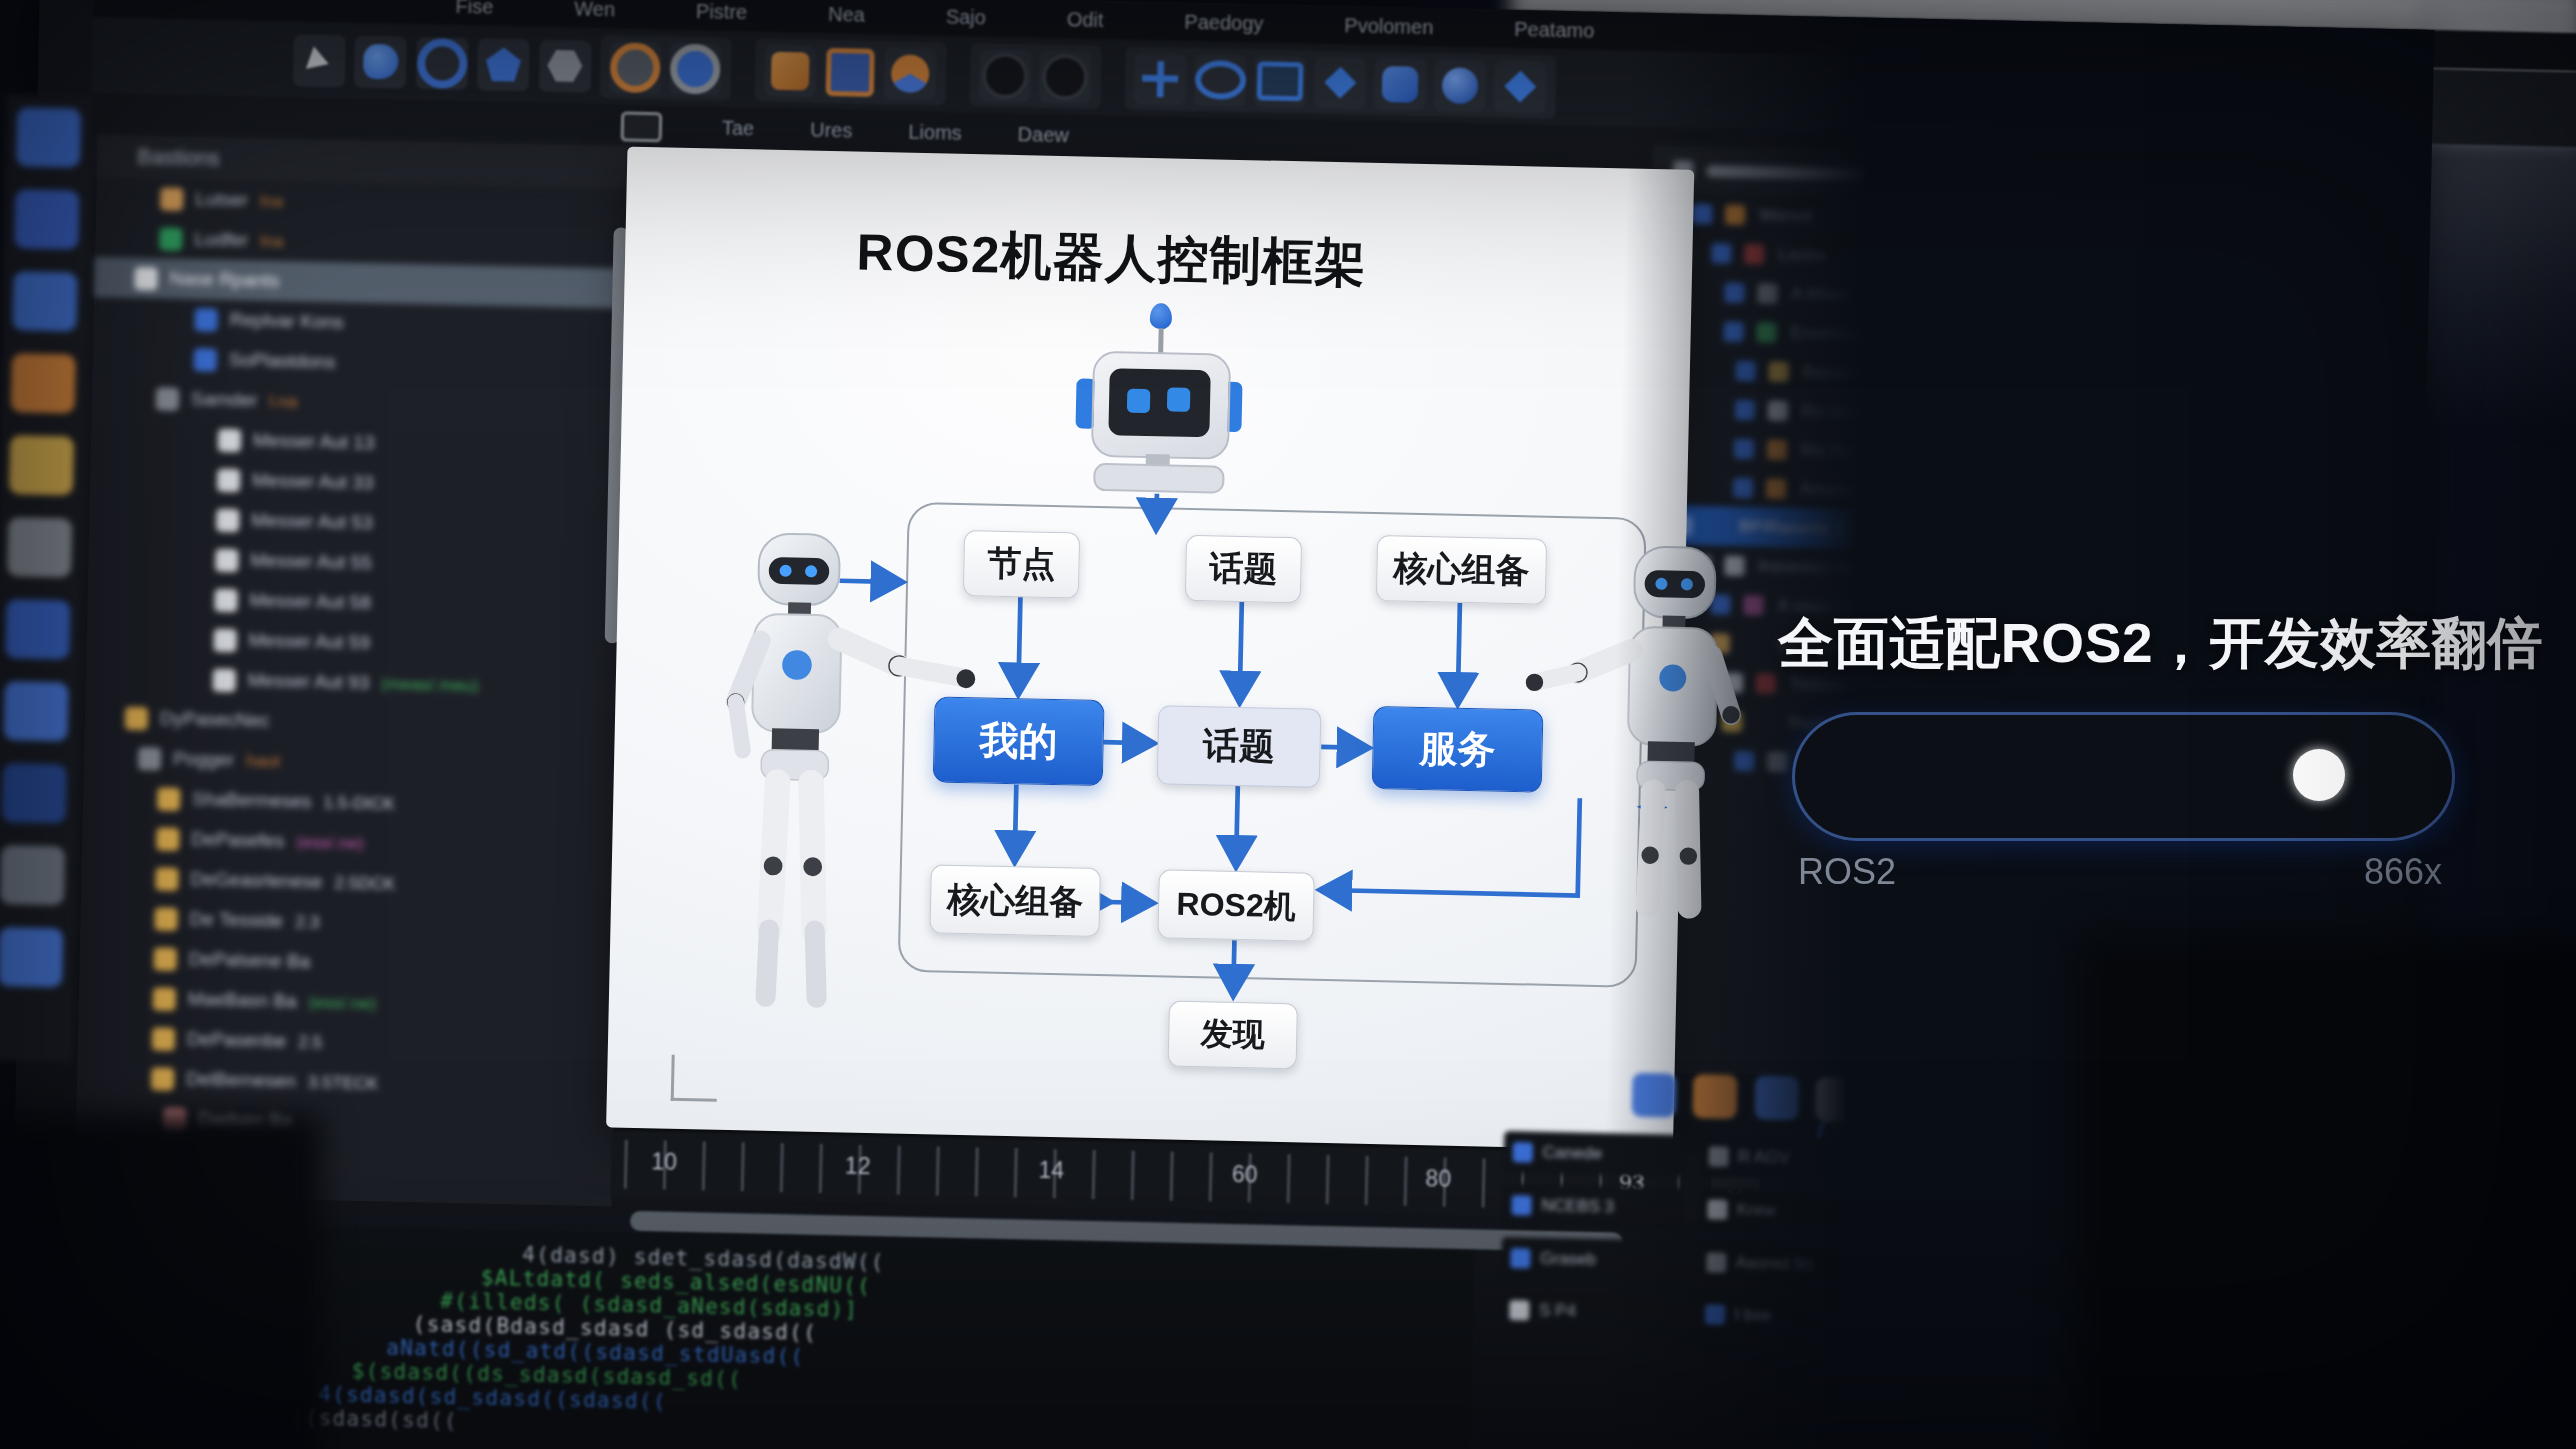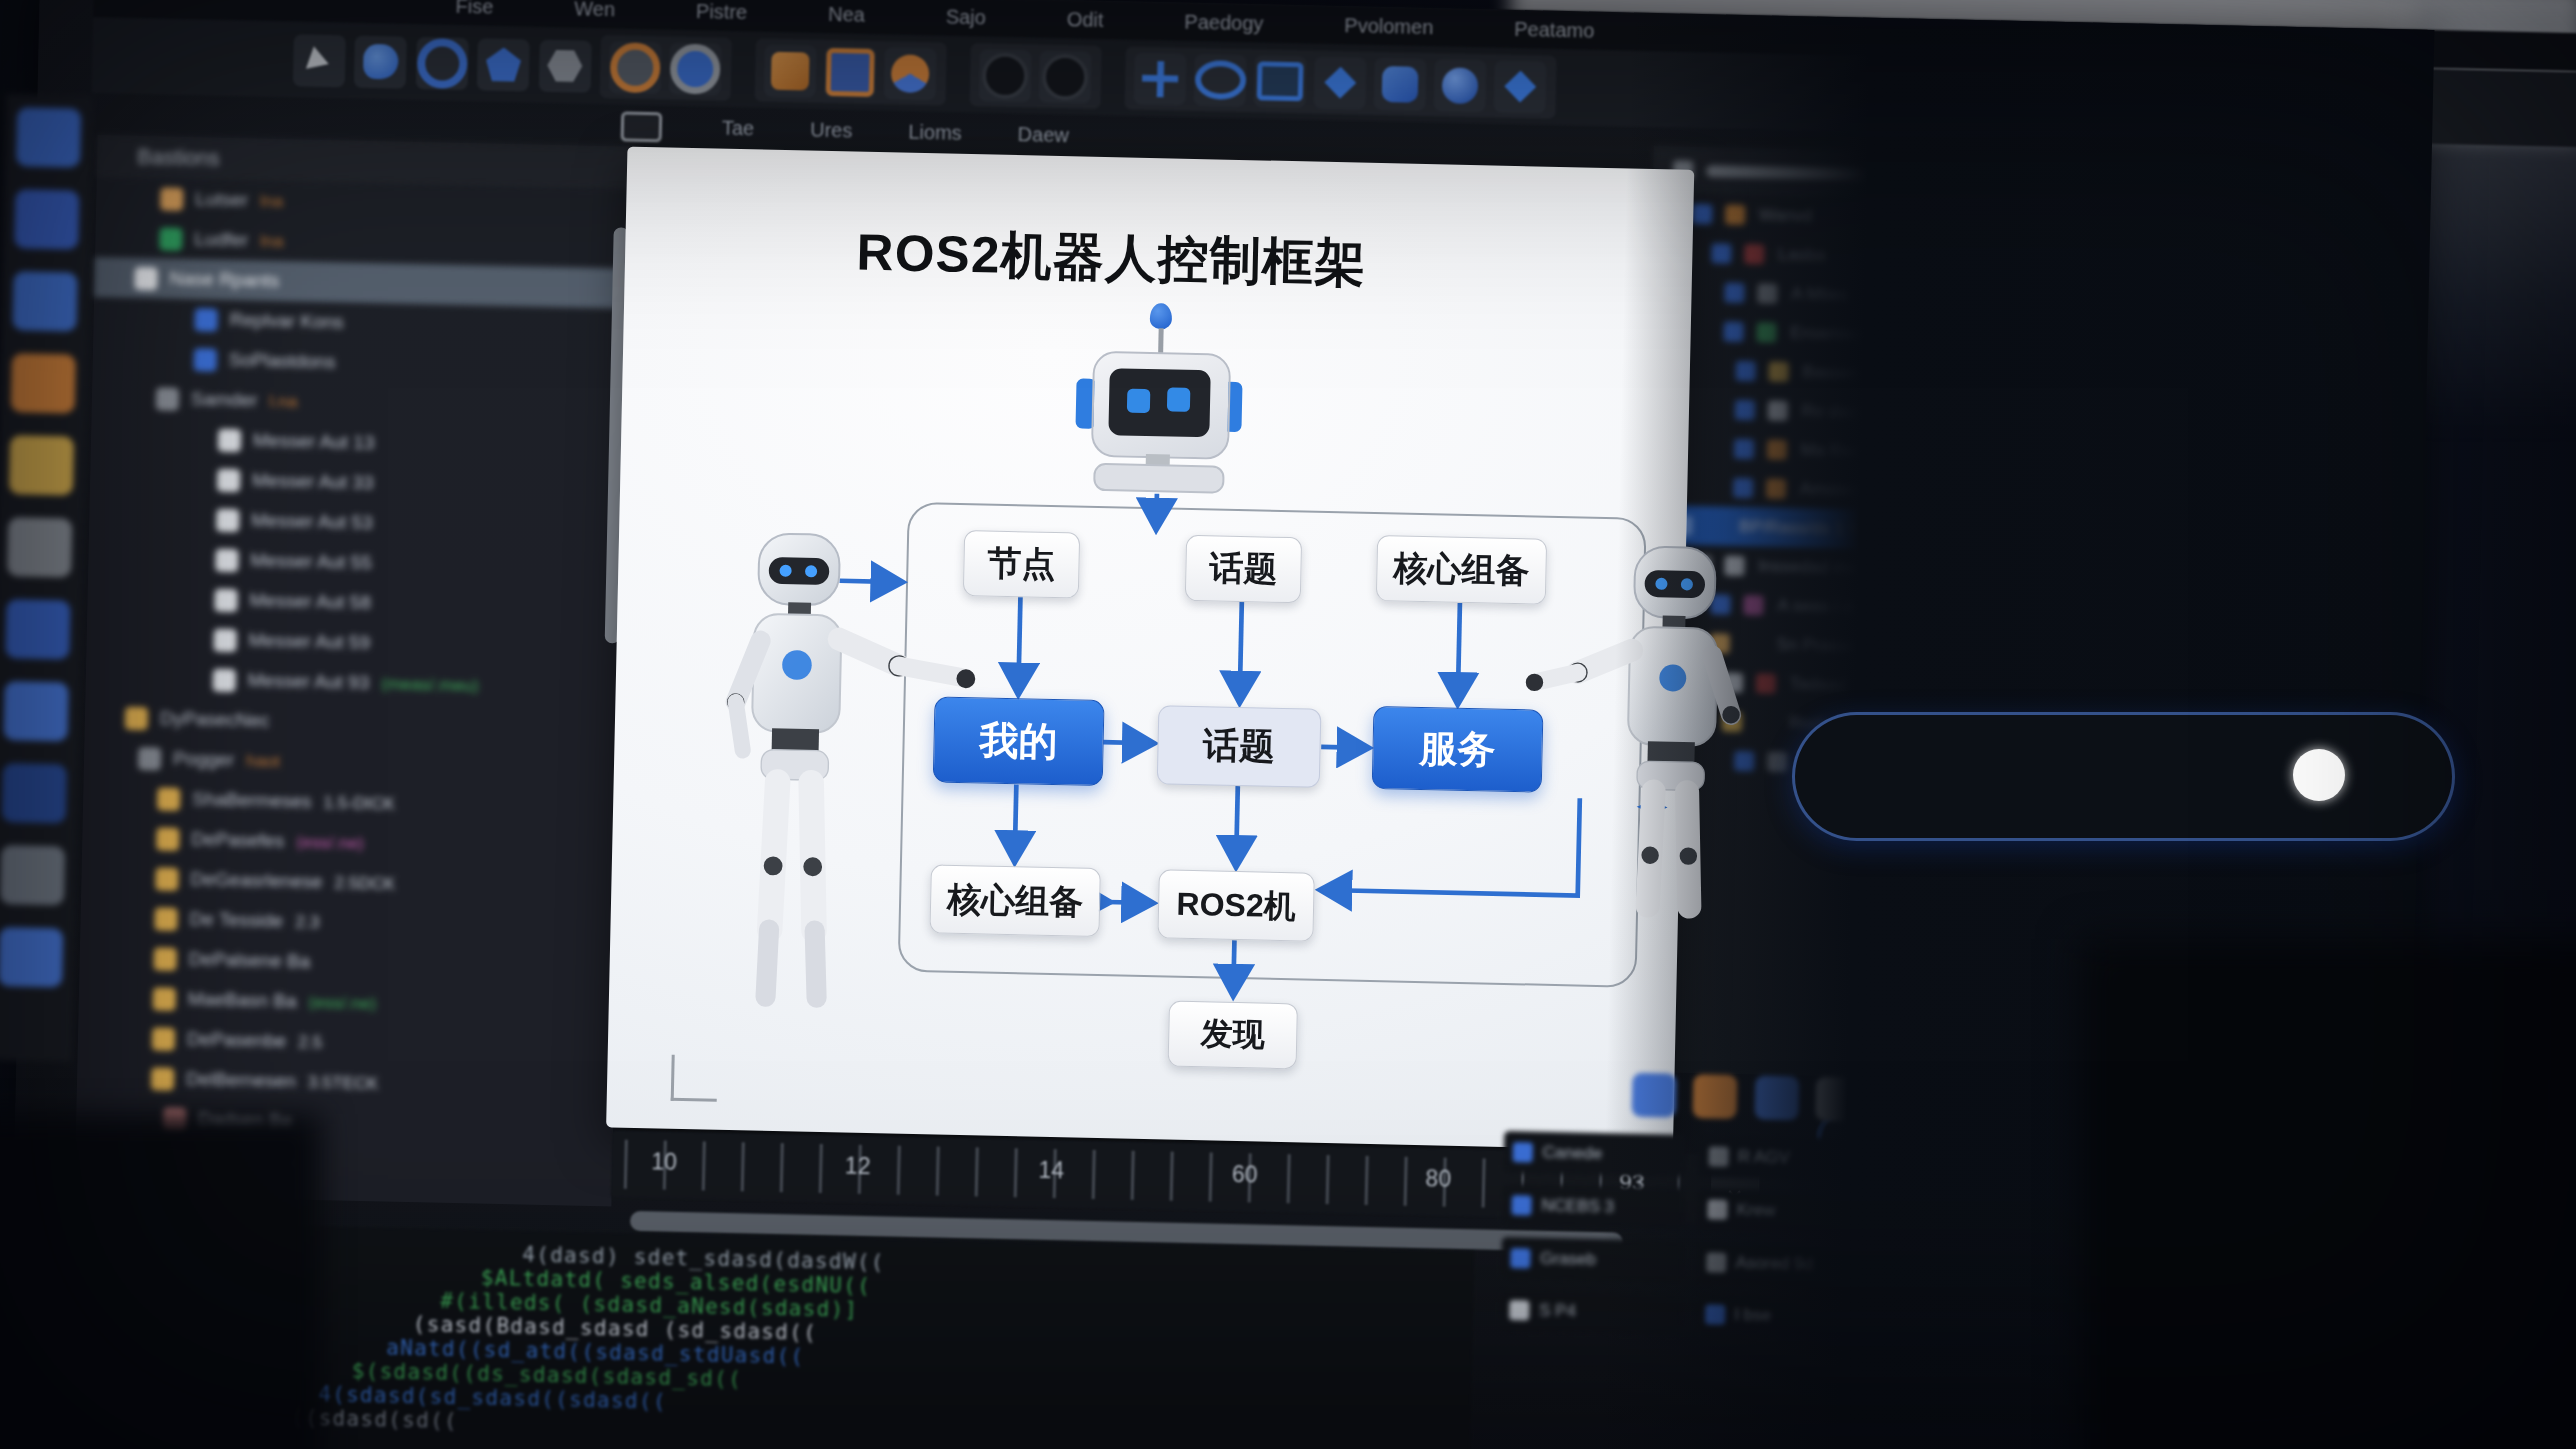--- a/index.html
+++ b/index.html
@@ -679,21 +679,26 @@
           <div class="brcell">
             <span class="cic" style="background: rgb(138, 144, 152);"></span>
             <span>baad ad</span>
           </div>
         </div>
     </div>
 
     <div class="screen-right-fade"></div>
   </div>
 
+  <div class="headline">全面适配ROS2，开发效率翻倍</div>
   <div class="pill">
     <div class="pill-knob"></div>
+  </div>
+  <div class="pill-foot">
+    <span>ROS2</span>
+    <span class="rt">866x</span>
   </div>
 
   <div class="desk-dark"></div>
   <div class="corner-dark"></div>
   <div class="vignette"></div>
 </div>
 
 
 </body></html>

